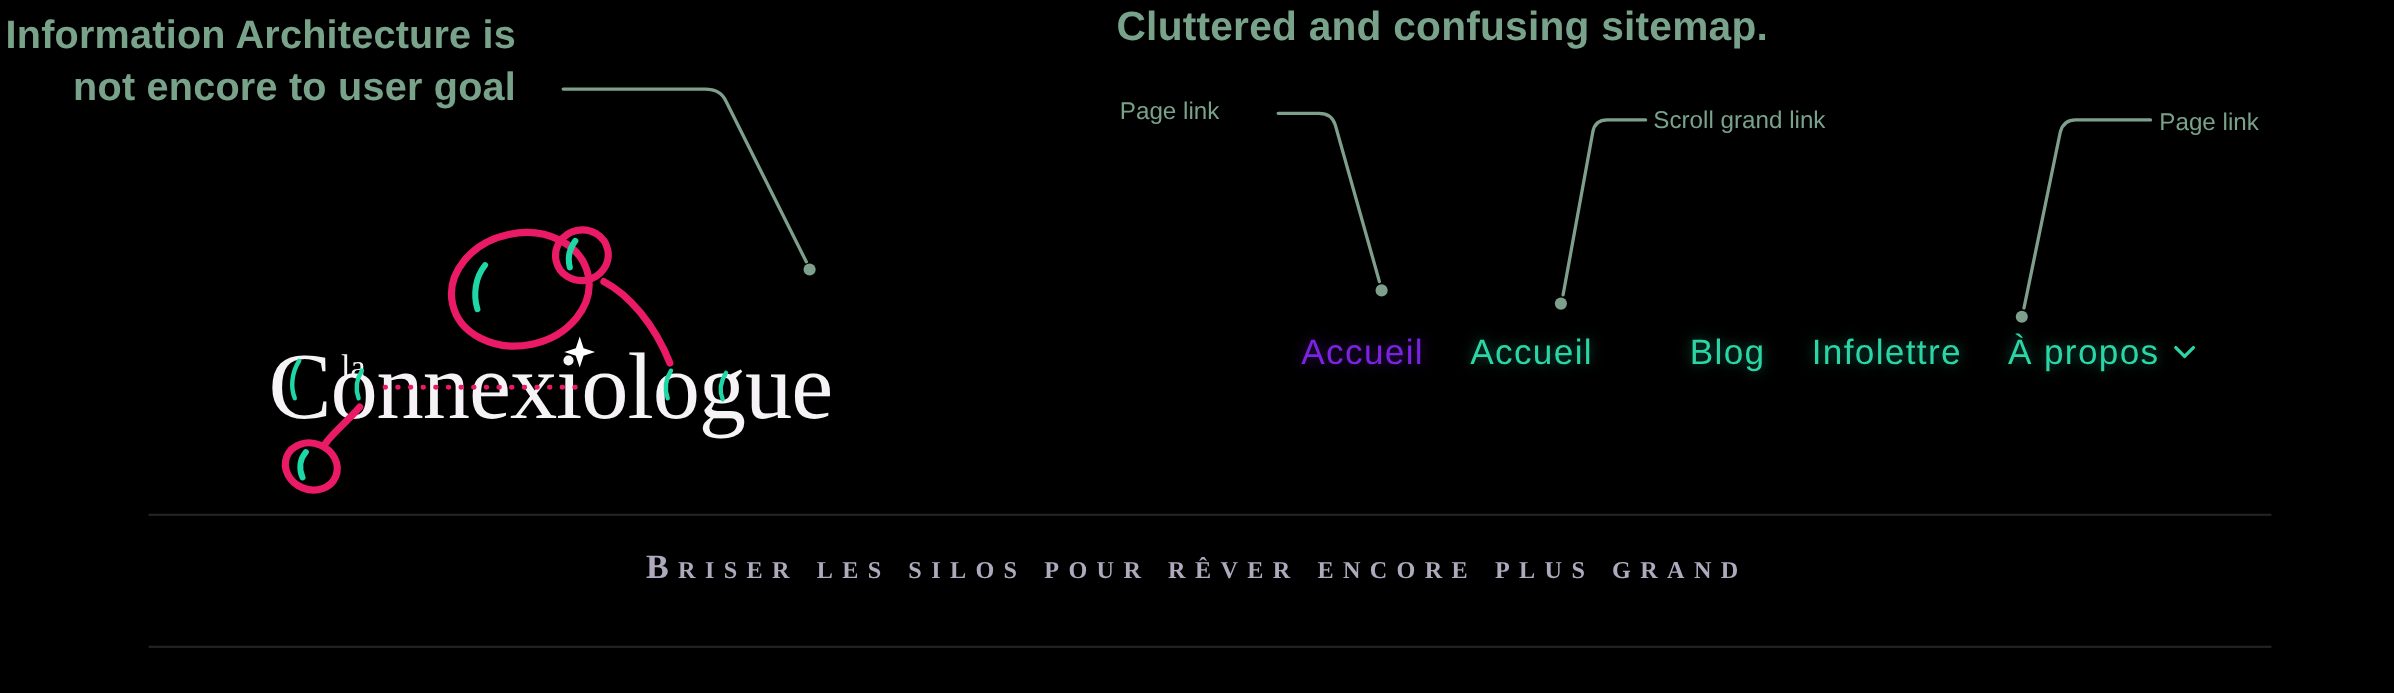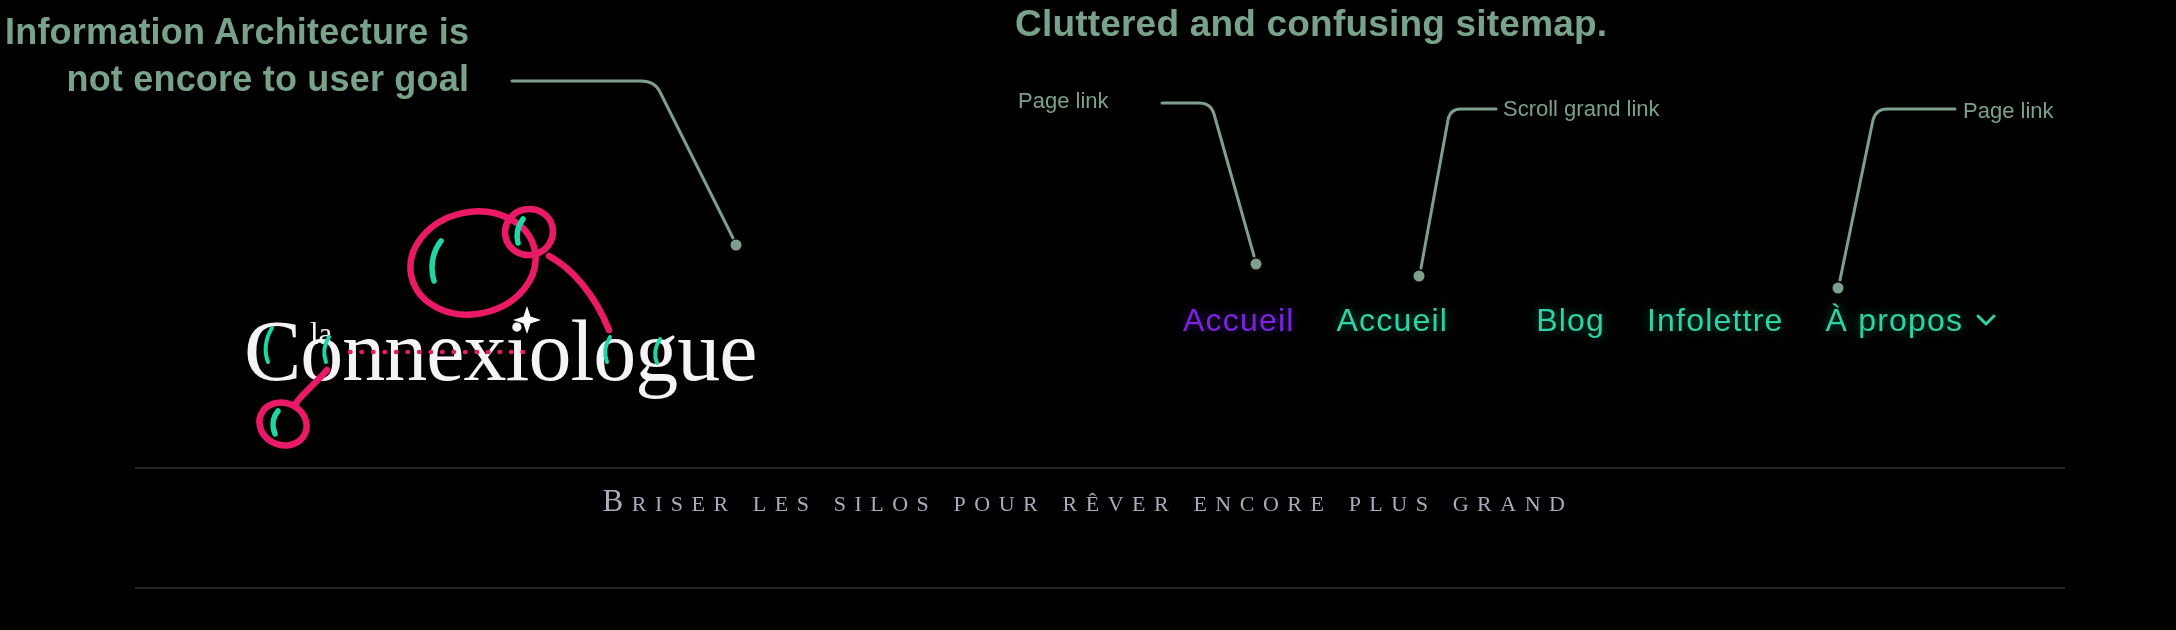--- a/index.html
+++ b/index.html
@@ -24,23 +24,23 @@
   
   #main-nav{position:absolute;left:1183px;top:300px;display:flex;align-items:center;gap:42px;
             font-size:32px;line-height:40px;letter-spacing:1.2px;font-weight:400;}
   #main-nav a{text-decoration:none;white-space:nowrap;display:flex;align-items:center;gap:12px;}
   .glow-teal{text-shadow:0 0 12px rgba(38,214,166,.45);}
   .glow-purple{text-shadow:0 0 12px rgba(123,40,224,.5);}
   
   .divider{position:absolute;left:135px;width:1930px;height:2px;}
   #divider-top{top:467px;}
   #divider-bottom{top:587px;}
-  #tagline{position:absolute;left:0;top:481px;width:2176px;text-align:center;
+  #tagline{position:absolute;left:0;top:495px;width:2176px;text-align:center;
            font-family:"Liberation Serif",serif;font-variant:small-caps;
-           font-size:31px;line-height:40px;letter-spacing:8.5px;font-weight:400;}
+           font-size:31px;line-height:40px;letter-spacing:8.5px;font-weight:700;}
 </style>
 </head>
 <body>
 
 <div id="stage" style="background-color: rgb(0, 0, 0);">
 
   <div id="ia-note" class="note" style="color: rgb(121, 162, 139); text-align: right;">
     <div>Information Architecture is</div>
     <div>not encore to user goal</div>
   </div>

